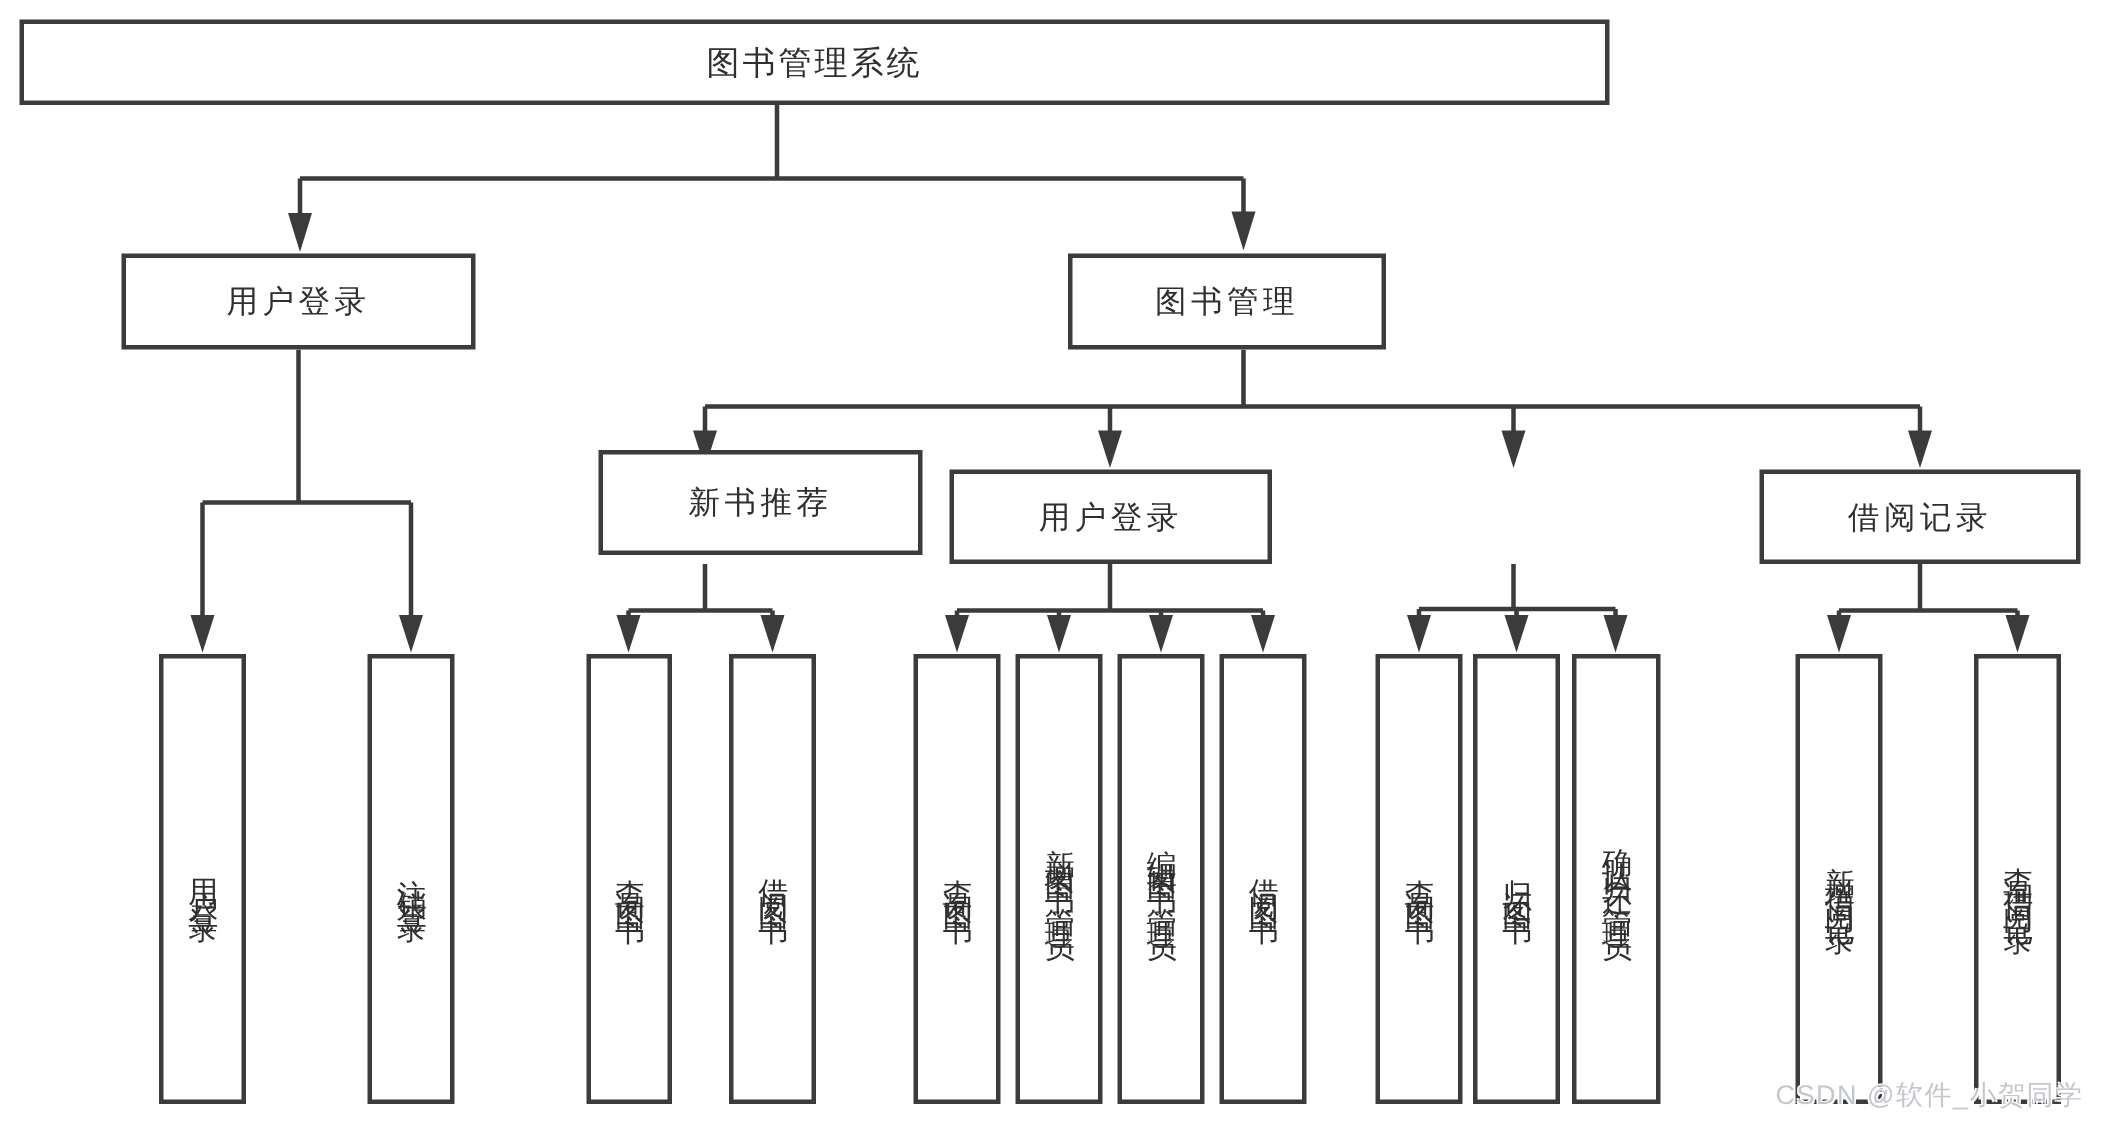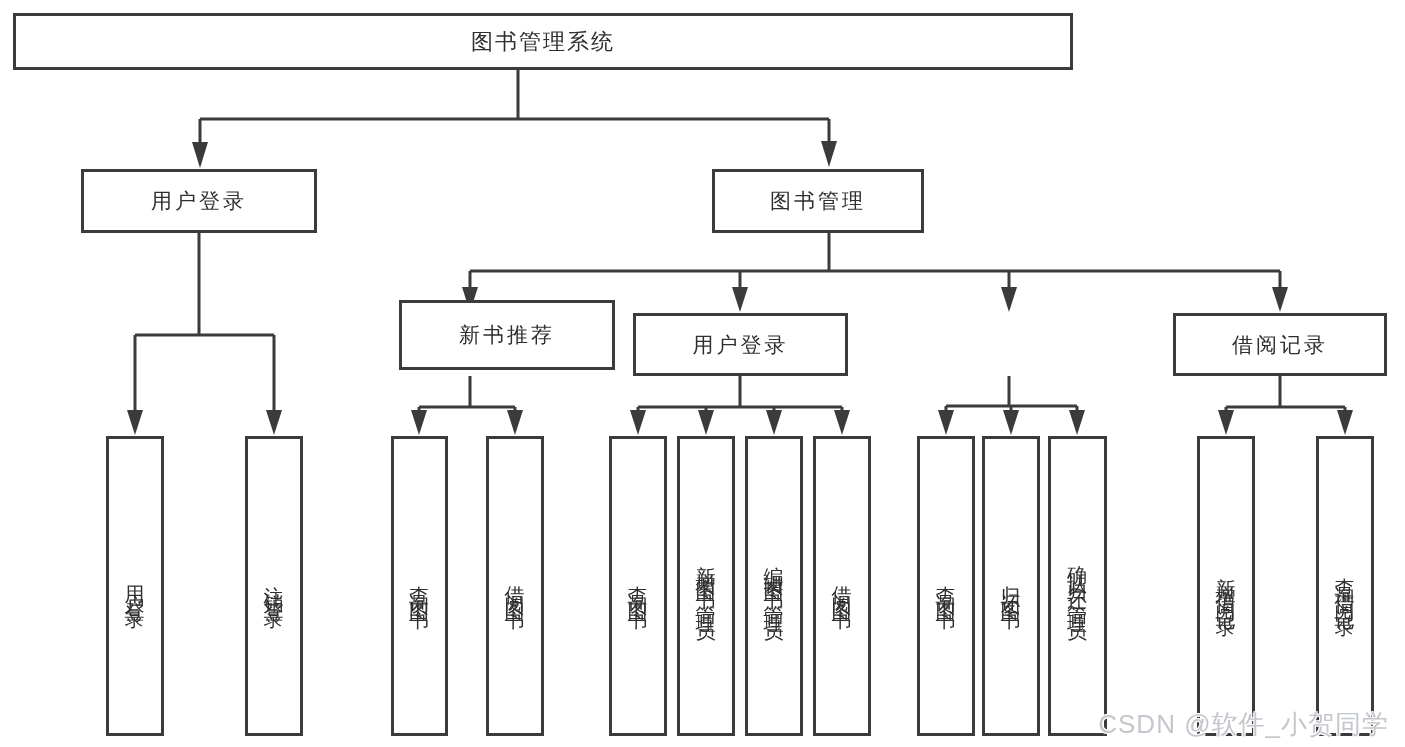--- a/index.html
+++ b/index.html
@@ -62,21 +62,21 @@
     letter-spacing: 8px;
     line-height: 1;
     color: #2f2f2f;
     white-space: nowrap;
   }
   #watermark {
     position: absolute;
     right: 16px;
     bottom: 5px;
     z-index: 10;
-    font-size: 26px;
+    font-size: 18px;
     color: #c3c7cc;
     letter-spacing: 1px;
     text-shadow: -1px -1px 0 #ffffff, 1px -1px 0 #ffffff,
                  -1px 1px 0 #ffffff, 1px 1px 0 #ffffff;
     white-space: nowrap;
   }
 </style>
 </head>
 <body>
 

